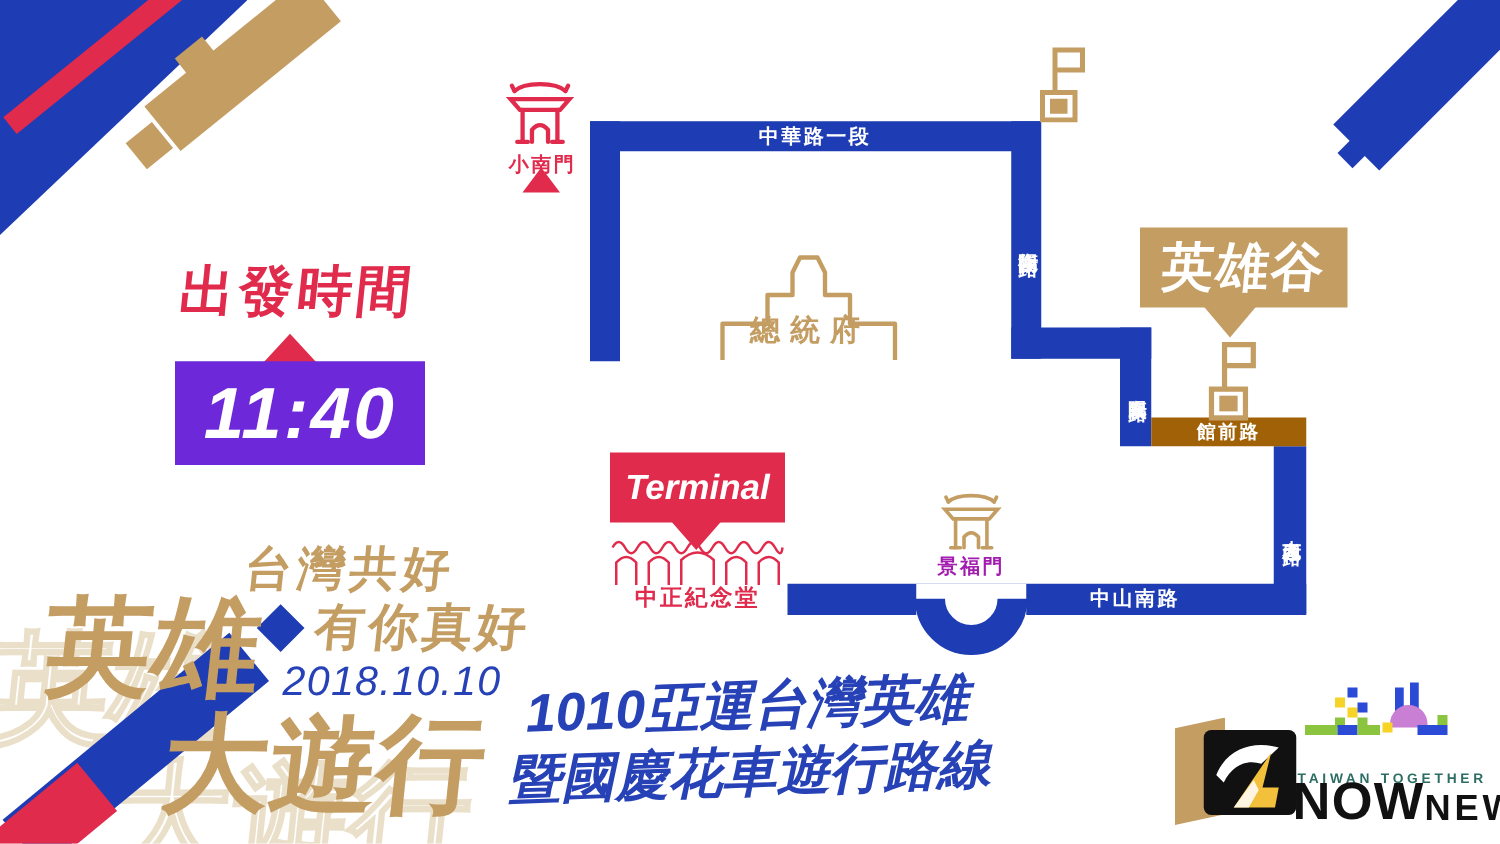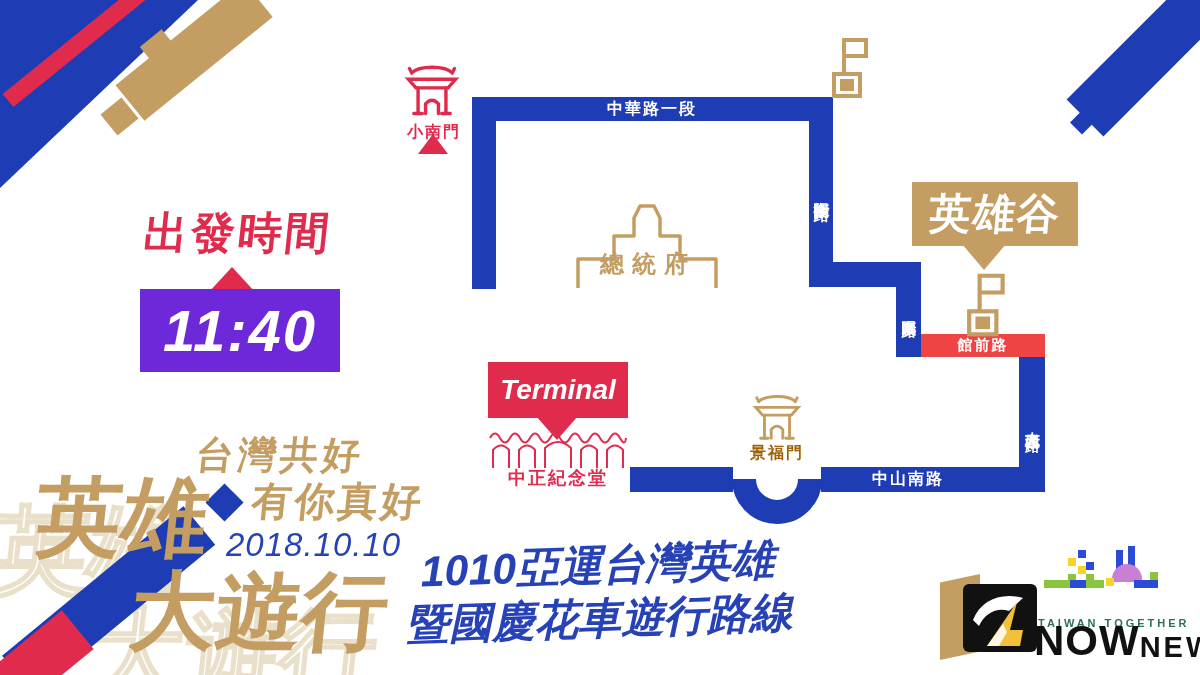--- a/index.html
+++ b/index.html
@@ -43,21 +43,21 @@
 
   .subtitle{left:403px;top:546px;z-index:3;transform:rotate(-2deg);text-align:center;
       color:#2742b6;font-weight:900;font-style:italic;font-size:43px;line-height:53px;
       white-space:nowrap;transform-origin:left top;}
 
   
   .seg{position:absolute;background:#1e3cb3;z-index:1;display:flex;
       align-items:center;justify-content:center;}
   .seg .st{color:#fff;font-weight:bold;font-size:16px;letter-spacing:2px;text-align:right;}
   .vtext{writing-mode:vertical-rl;text-orientation:upright;}
-  .gold-bar{position:absolute;background:#ef4444;z-index:2;display:flex;
+  .gold-bar{position:absolute;background:#a16207;z-index:2;display:flex;
       align-items:center;justify-content:center;}
   .gold-bar .st{color:#fff;font-weight:bold;font-size:15px;letter-spacing:2px;}
   .gap{position:absolute;background:#fff;z-index:1;}
   .roundabout{position:absolute;left:732px;top:434px;width:90px;height:90px;
       box-sizing:border-box;border:24px solid #1e3cb3;border-radius:50%;
       clip-path:inset(50% 0 0 0);z-index:1;}
 
   
   .bubble{position:absolute;display:flex;align-items:center;justify-content:center;z-index:3;}
   .bubble.redbg{background:#e02b4d;}
@@ -211,21 +211,21 @@
   <svg class="abs" style="left:751px;top:390px;z-index:2;" width="52" height="54" viewBox="0 0 52 56">
     <g fill="none" stroke="#c49d63" stroke-width="3" stroke-linecap="round">
       <path d="M7,12 C14,5 38,5 45,12"></path>
       <path d="M7,12 l-2,-4 M45,12 l2,-4"></path>
       <path d="M4,18 L48,18 L41,26 L11,26 Z"></path>
       <path d="M13,26 V50 M39,26 V50"></path>
       <path d="M9,50 H17 M35,50 H43"></path>
       <path d="M20,50 V41 Q26,34 32,41 V50"></path>
     </g>
   </svg>
-  <div class="lm-label" style="left:750px;top:443px;width:54px;text-align:center;font-size:16px;color:#a16207;">景福門</div>
+  <div class="lm-label" style="left:750px;top:443px;width:54px;text-align:center;font-size:16px;color:#a21caf;">景福門</div>
 
   <div class="px" style="left:1068px;top:558px;width:8px;height:8px;background:#f5d327;"></div>
   <div class="px" style="left:1078px;top:550px;width:8px;height:8px;background:#2b4bd7;"></div>
   <div class="px" style="left:1078px;top:566px;width:8px;height:8px;background:#f5d327;"></div>
   <div class="px" style="left:1068px;top:574px;width:8px;height:8px;background:#8bc53f;"></div>
   <div class="px" style="left:1086px;top:562px;width:8px;height:8px;background:#2b4bd7;"></div>
   <div class="px" style="left:1086px;top:574px;width:8px;height:8px;background:#8bc53f;"></div>
   <div class="px" style="left:1044px;top:580px;width:26px;height:8px;background:#8bc53f;"></div>
   <div class="px" style="left:1070px;top:580px;width:16px;height:8px;background:#2b4bd7;"></div>
   <div class="px" style="left:1086px;top:580px;width:18px;height:8px;background:#8bc53f;"></div>

